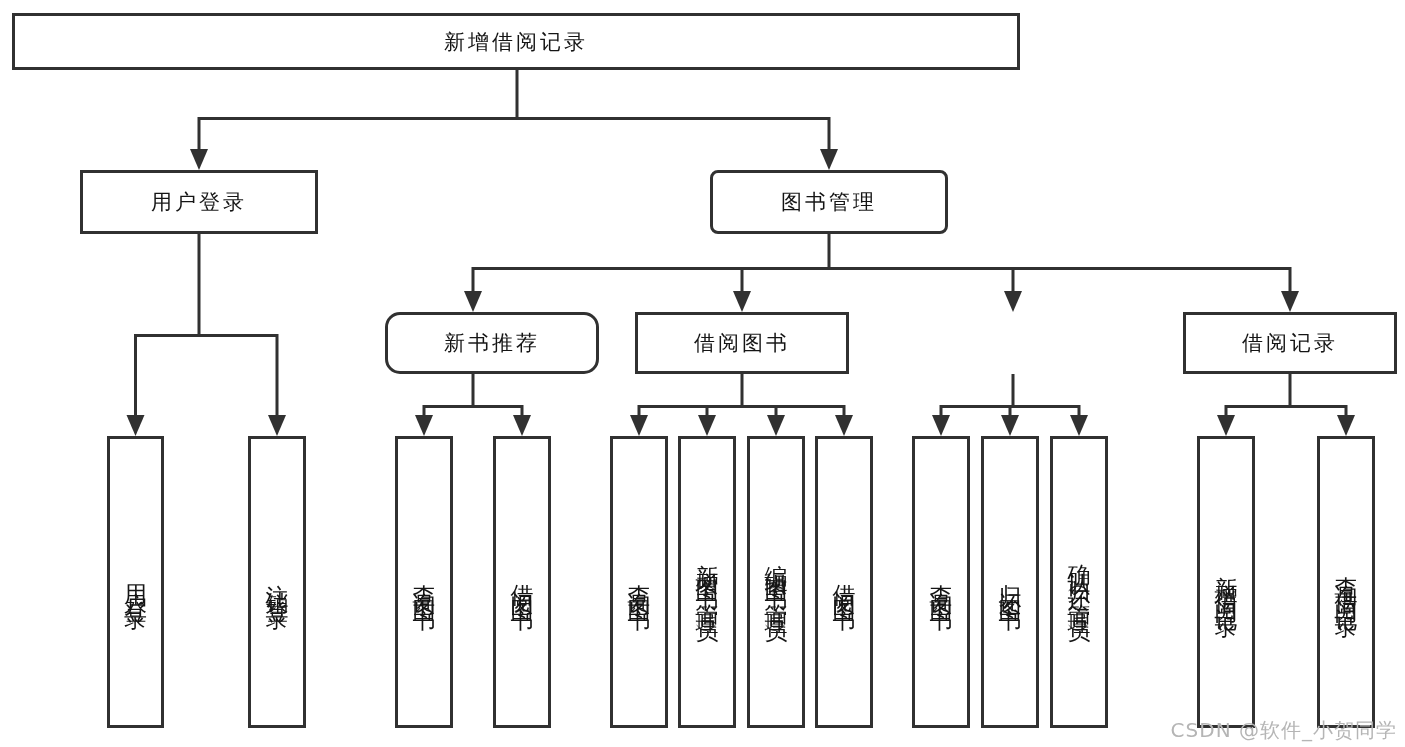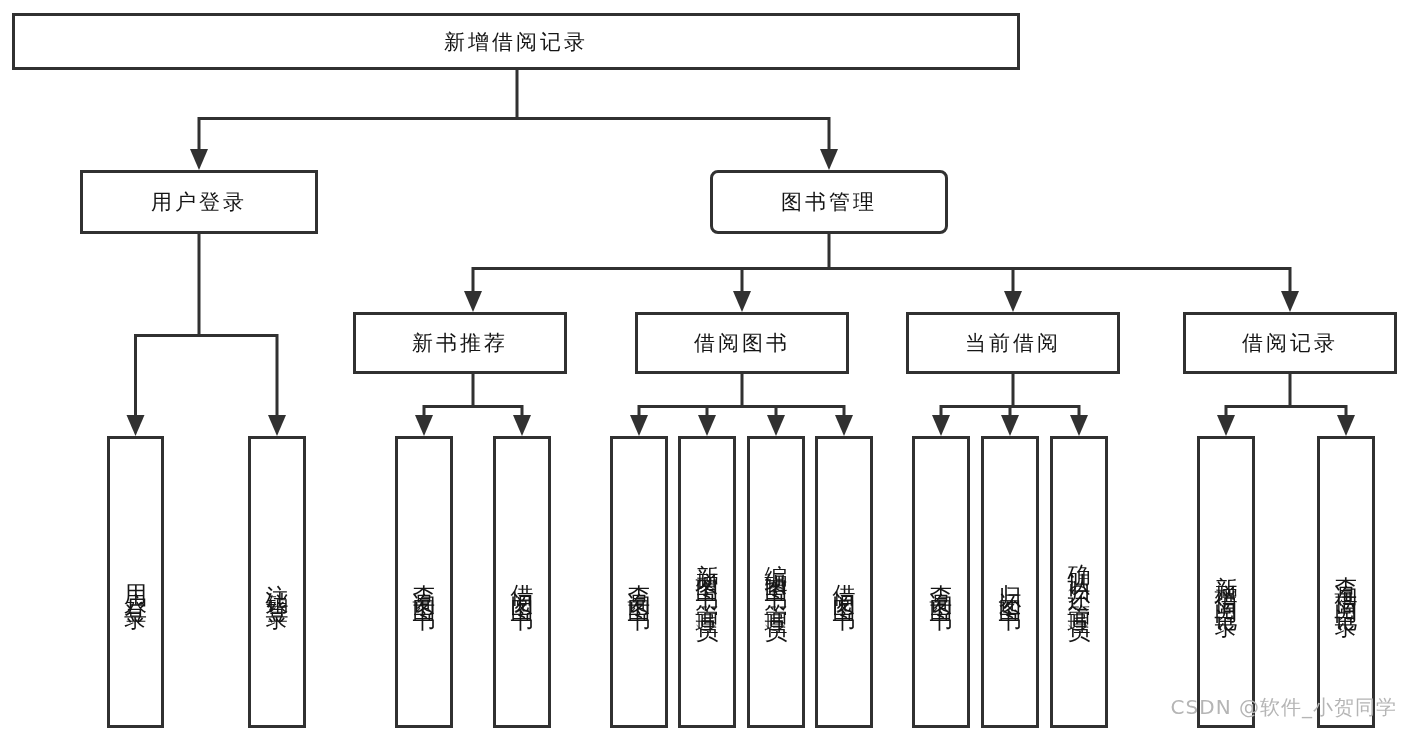--- a/index.html
+++ b/index.html
@@ -38,21 +38,21 @@
   }
   .hbox {
     font-size: 21px;
     letter-spacing: 3px;
     white-space: nowrap;
   }
   .root-box  { left: 12px;  top: 13px;  width: 1008px; height: 57px; border-width: 3px; }
   .l2a { left: 80px;  top: 170px; width: 238px; height: 64px; }
   .l2b { left: 710px; top: 170px; width: 238px; height: 64px; border-radius: 8px; }
   .l3  { top: 312px; width: 214px; height: 62px; }
-  .l3a { left: 353px; }
+  .l3a { left: 385px; border-radius: 15px; }
   .l3b { left: 635px; }
   .l3c { left: 906px; }
   .l3d { left: 1183px; }
   .leaf {
     top: 436px;
     height: 292px;
     width: 58px;
   }
   .leaf .vtext {
     writing-mode: vertical-rl;
@@ -72,21 +72,21 @@
   .lf7  { left: 747px; }
   .lf8  { left: 815px; }
   .lf9  { left: 912px; }
   .lf10 { left: 981px; }
   .lf11 { left: 1050px; }
   .lf12 { left: 1197px; }
   .lf13 { left: 1317px; }
   .watermark {
     position: absolute;
     right: 8px;
-    bottom: 26px;
+    bottom: 3px;
     font-size: 20px;
     letter-spacing: 1px;
     color: var(--watermark);
     white-space: nowrap;
   }
 </style>
 </head>
 <body>
 
 <div class="canvas">
@@ -144,23 +144,20 @@
   <div class="node hbox l2b">
     <span>图书管理</span>
   </div>
 
   <div class="node hbox l3 l3a">
     <span>新书推荐</span>
   </div>
   <div class="node hbox l3 l3b">
     <span>借阅图书</span>
   </div>
-  <div class="node hbox l3 l3c">
-    <span>当前借阅</span>
-  </div>
   <div class="node hbox l3 l3d">
     <span>借阅记录</span>
   </div>
 
   <div class="node leaf lf1">
     <span class="vtext">用户登录</span>
   </div>
   <div class="node leaf lf2">
     <span class="vtext">注销登录</span>
   </div>

